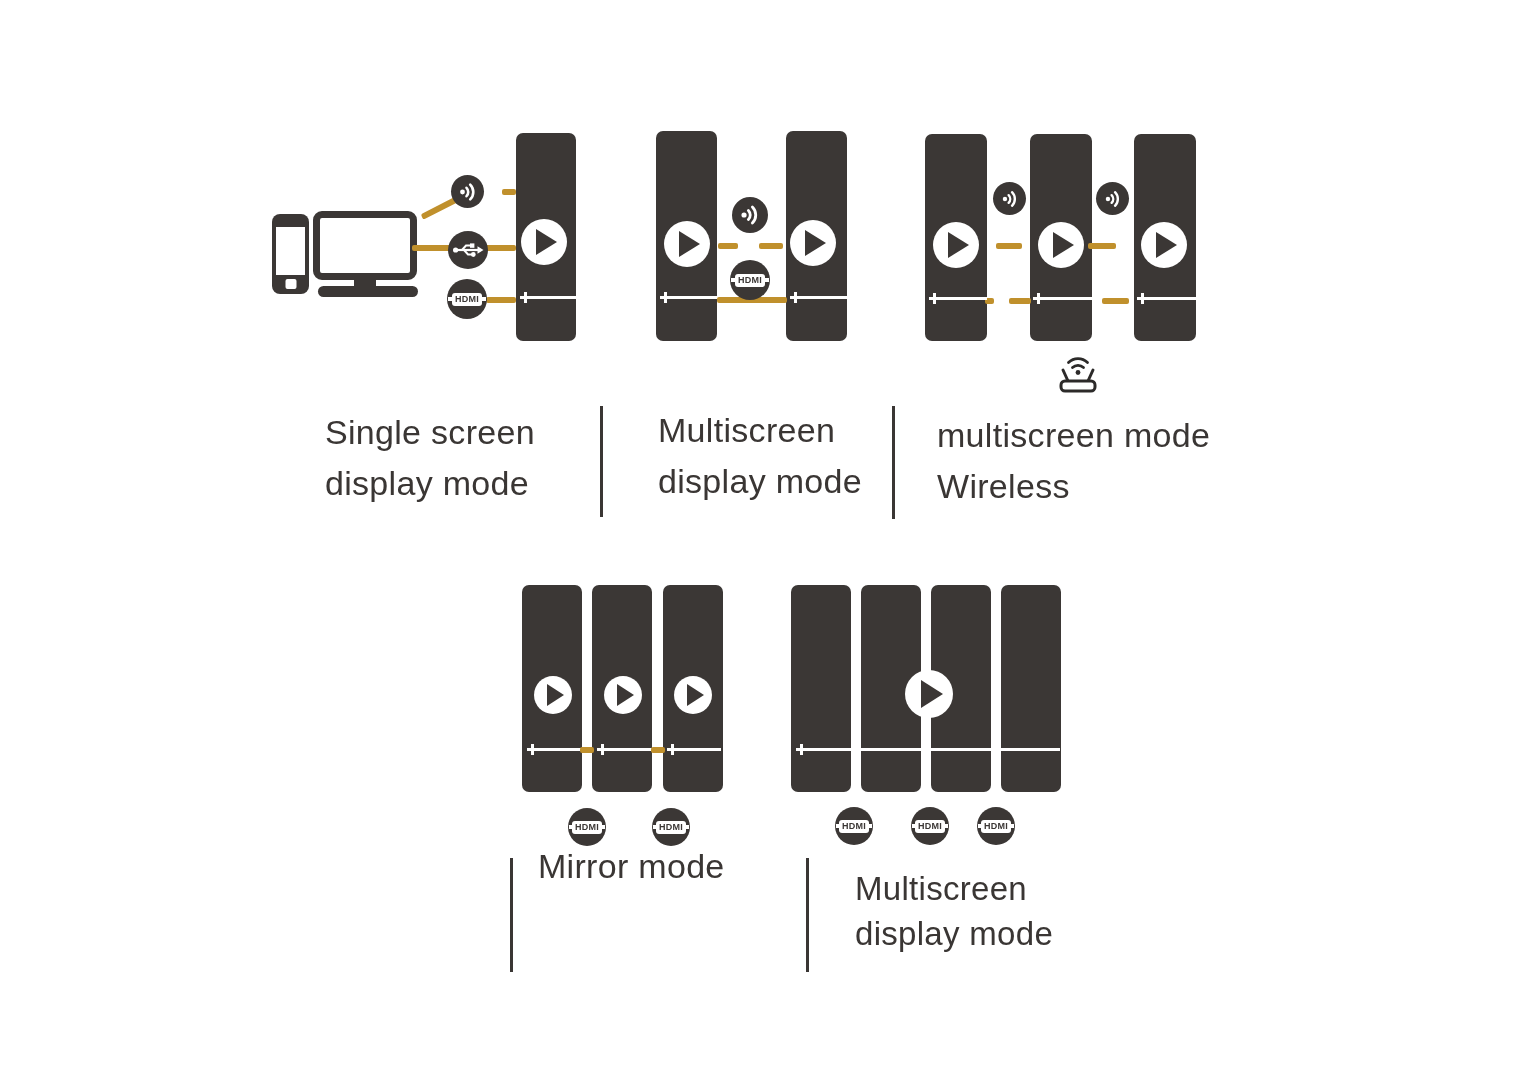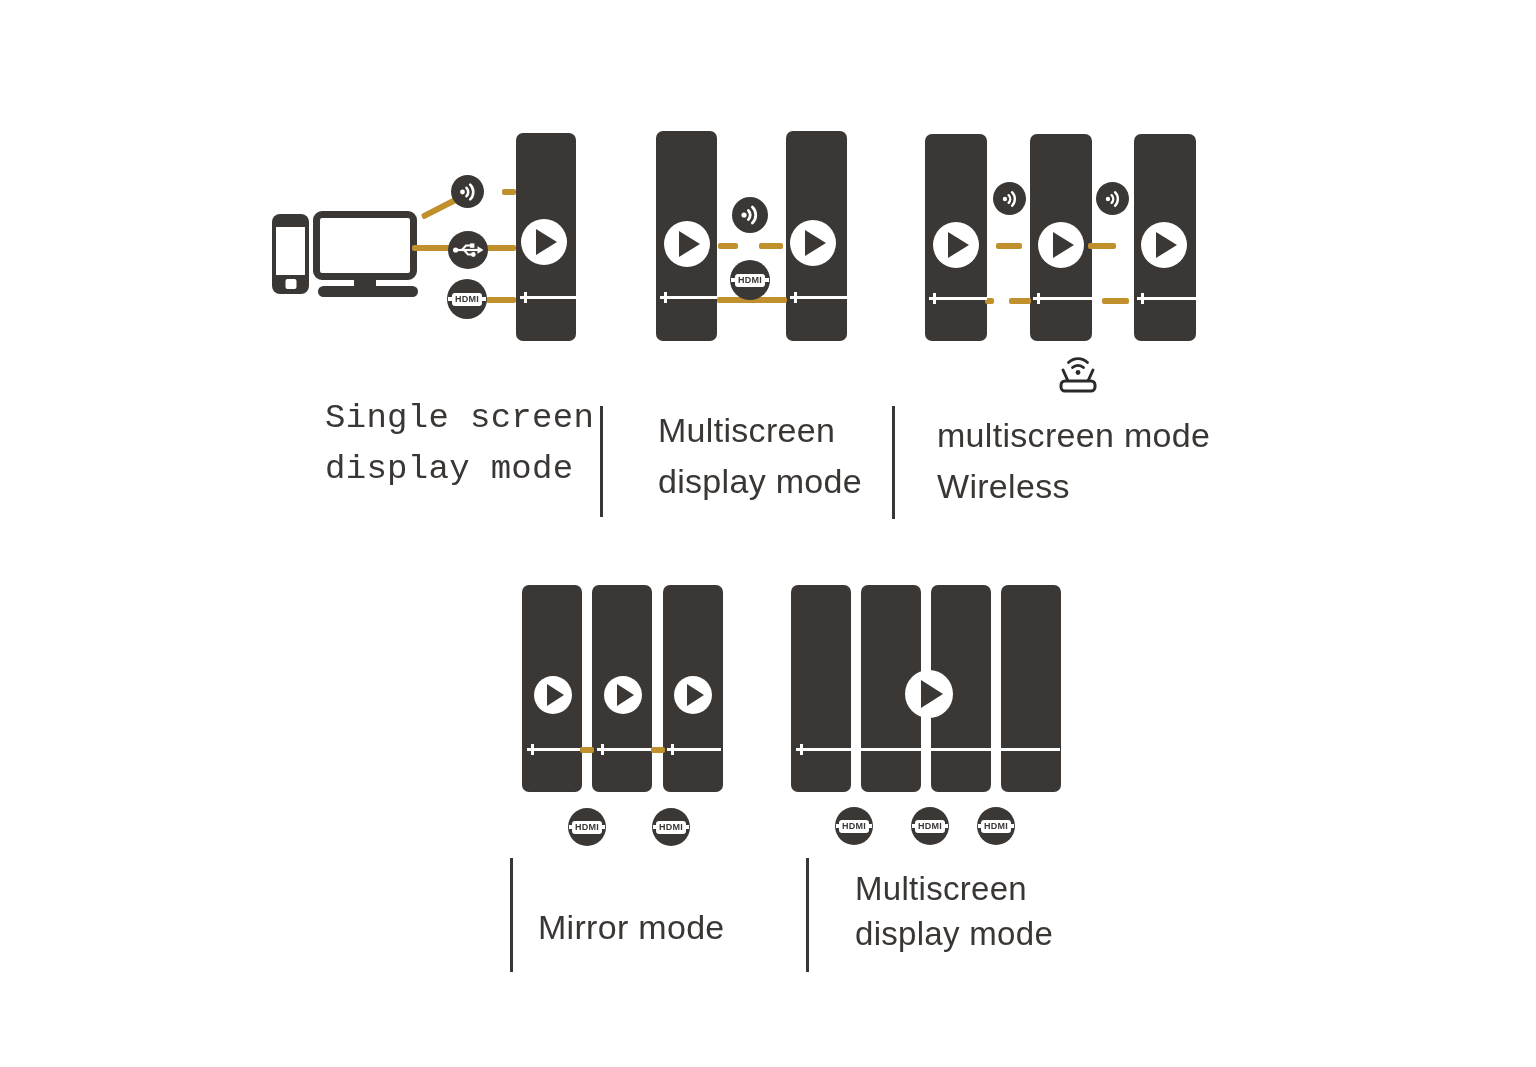--- a/index.html
+++ b/index.html
@@ -99,21 +99,21 @@
 
     <div class="badge hdmi-badge" style="left:447px;top:279px;">
       <span class="hdmi-chip">HDMI</span>
     </div>
 
     <div class="panel" style="left:516px;top:133px;width:60px;height:208px;"></div>
     <div class="play" style="left:521px;top:219px;"></div>
     <div class="progress" style="left:520px;top:296px;width:56px;"></div>
     <div class="ptick" style="left:524px;top:292px;"></div>
 
-    <div class="mode-label" style="left:325px;top:393px;font-family:Liberation Mono, monospace;">
+    <div class="mode-label" style="left:325px;top:407px;">
       <div>Single screen</div>
       <div>display mode</div>
     </div>
   </div>
 
   <div class="divider" style="left:600px;top:406px;height:111px;"></div>
 
   <div>
     <div class="panel" style="left:656px;top:131px;width:61px;height:210px;"></div>
     <div class="panel" style="left:786px;top:131px;width:61px;height:210px;"></div>
@@ -224,21 +224,21 @@
     <div class="gold" style="left:580px;top:747px;width:14px;"></div>
     <div class="gold" style="left:651px;top:747px;width:14px;"></div>
 
     <div class="badge hdmi-badge sm" style="left:568px;top:808px;">
       <span class="hdmi-chip">HDMI</span>
     </div>
     <div class="badge hdmi-badge sm" style="left:652px;top:808px;">
       <span class="hdmi-chip">HDMI</span>
     </div>
 
-    <div class="mode-label" style="left:538px;top:902px;">
+    <div class="mode-label" style="left:538px;top:841px;">
       <div>Mirror mode</div>
     </div>
   </div>
 
   <div class="divider" style="left:510px;top:858px;height:114px;"></div>
   <div class="divider" style="left:806px;top:858px;height:114px;"></div>
 
   <div>
     <div class="panel" style="left:791px;top:585px;width:60px;height:207px;"></div>
     <div class="panel" style="left:861px;top:585px;width:60px;height:207px;"></div>

